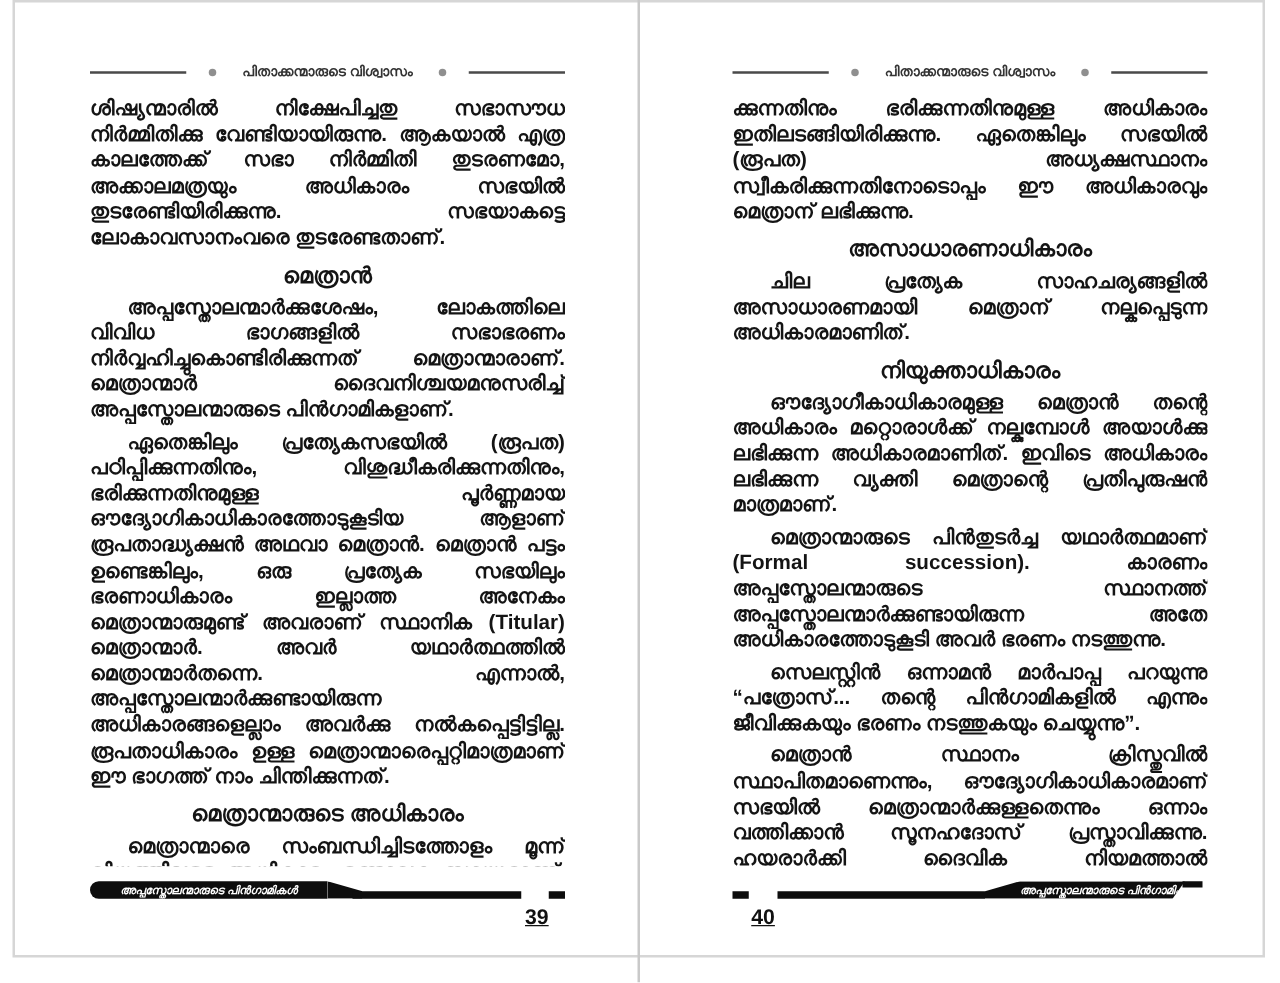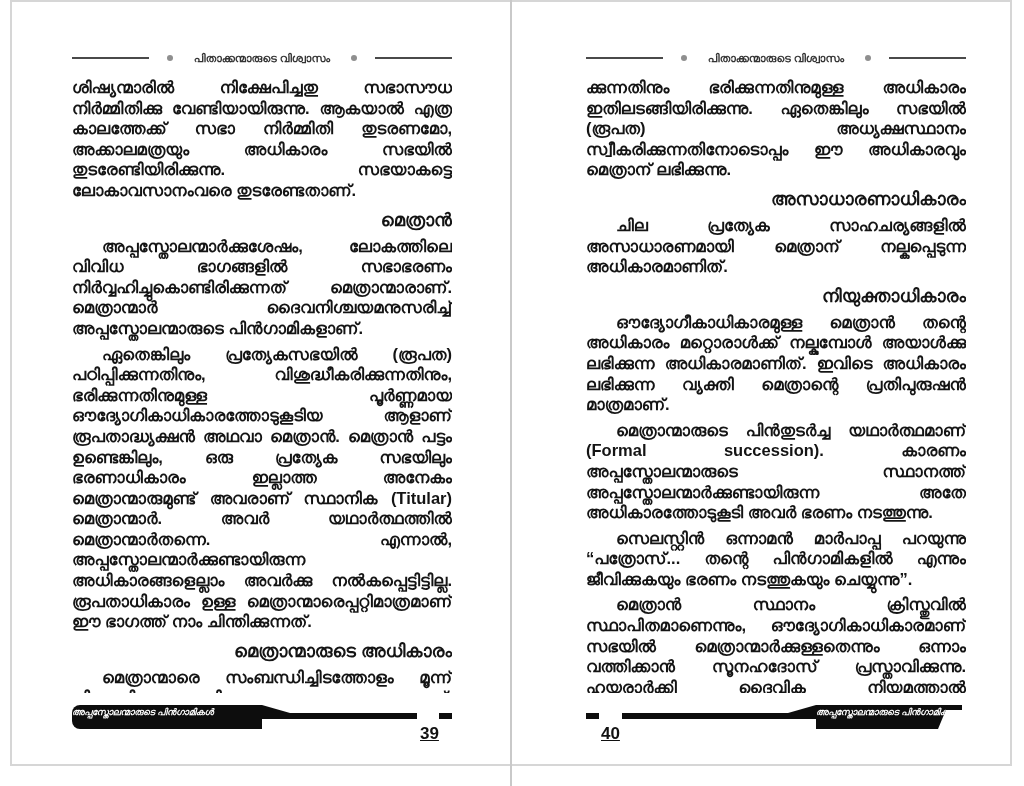--- a/index.html
+++ b/index.html
@@ -27,28 +27,28 @@
   .running-header { display:flex; align-items:center; gap:18px; height:16px; margin-bottom:11px; }
   .rh-line { flex:1; height:2px; background:#4a4a4a; }
   .rh-dot  { width:6px; height:6px; border-radius:50%; background:#8f8f8f; flex:0 0 auto; }
   .rh-text { font-size:11px; font-weight:bold; color:#333; white-space:nowrap; padding:0 3px; }
 
   
   .body-text { height:616px; overflow:hidden; font-size:16.5px; line-height:20.6px; }
   .block { margin:0 0 5px 0;font-weight:bold; }
   .block.para { text-align:justify; text-indent:30px; }
   .block.para.noindent { text-indent:0; }
-  .block.heading { font-weight:bold; font-size:18px; line-height:22px; margin:8px 0 5px 0; text-align:right; }
+  .block.heading { font-weight:bold; font-size:18px; line-height:22px; margin:8px 0 5px 0; text-align:center; }
 
   
   .footer { position:absolute; top:655px; left:0; width:380px; height:20px; }
   .f-thick {
-    position:absolute; top:0; height:24px; background:#0d0d0d;
+    position:absolute; top:0; height:14px; background:#0d0d0d;
     color:#fff; font-size:9px; font-style:italic; font-weight:bold;
-    line-height:14px; overflow:hidden; white-space:nowrap;
+    text-align:center; line-height:14px; overflow:hidden; white-space:nowrap;
   }
   .footer-left  .f-thick { left:0; width:190px; border-radius:8px 0 0 8px; }
   .footer-right .f-thick { left:230px; width:132px; clip-path:polygon(0 0, 100% 0, calc(100% - 10px) 100%, 0 100%); }
   .f-taper { position:absolute; top:0; width:28px; height:14px; background:#0d0d0d; }
   .footer-left  .f-taper { left:190px; clip-path:polygon(0 0, 100% 57%, 100% 100%, 0 100%); }
   .footer-right .f-taper { left:202px; clip-path:polygon(100% 0, 100% 100%, 0 100%, 0 57%); }
   .f-line { position:absolute; top:8px; height:6px; background:#0d0d0d; }
   .footer-left  .f-line { left:210px; width:135px; }
   .footer-right .f-line { left:36px;  width:166px; }
   .f-cap { position:absolute; top:8px; width:13px; height:6px; background:#0d0d0d; }

